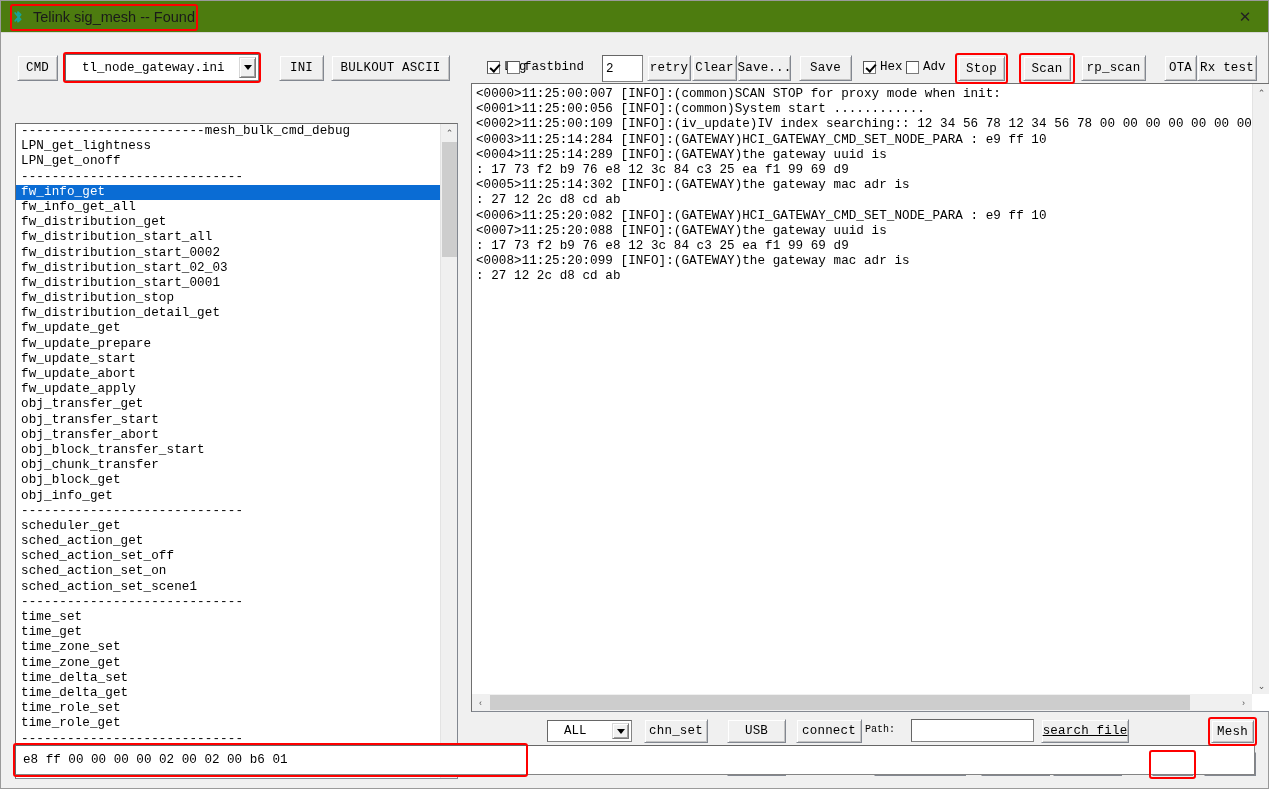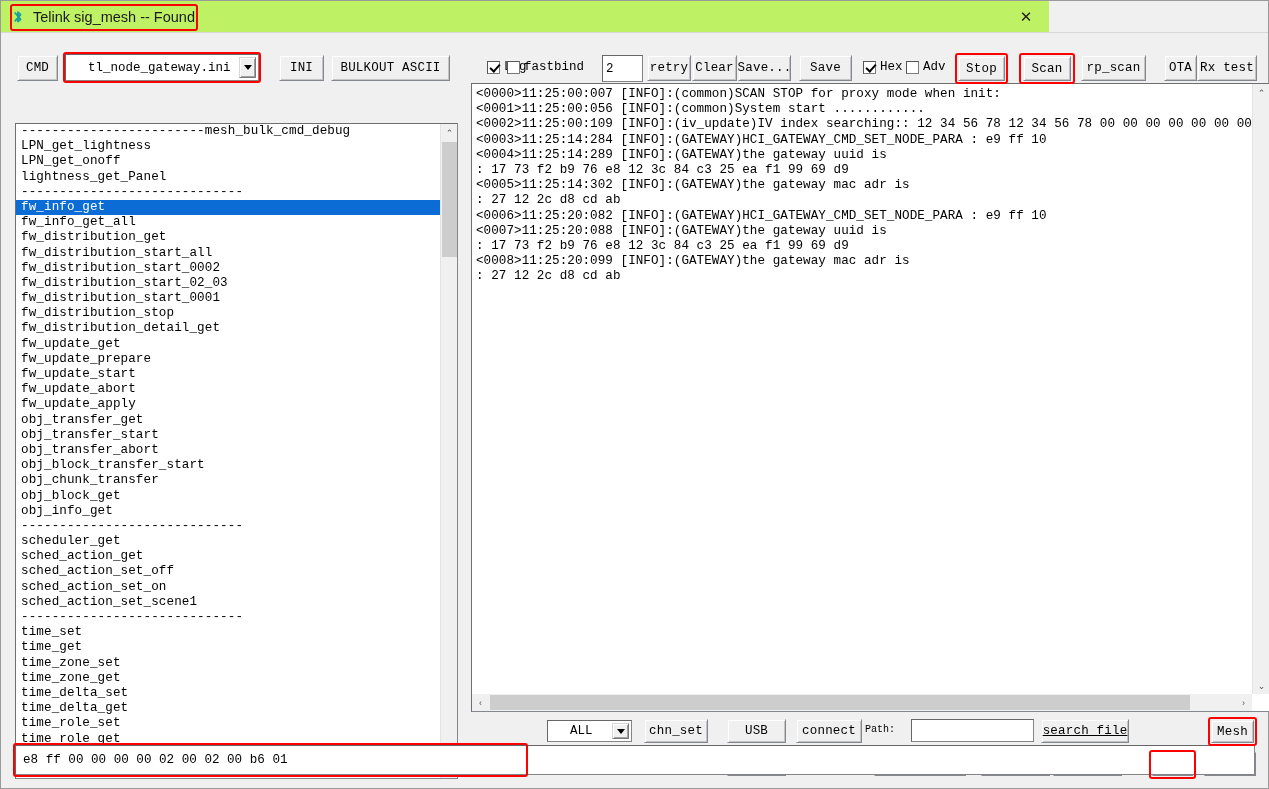--- a/index.html
+++ b/index.html
@@ -12,22 +12,22 @@
   }
   #app {
     position: relative;
     width: 1269px; height: 789px;
     background: #f0f0f0;
     border: 1px solid #9a9a9a;
   }
 
   
   #titlebar {
-    position: absolute; left: 0; top: 0; width: 1048px; height: 31px;
-    background: #bef264;
+    position: absolute; left: 0; top: 0; width: 1267px; height: 31px;
+    background: #4d7c0f;
     display: flex; align-items: center;
   }
   #title-icon {
     margin-left: 9px; width: 16px; height: 16px;
     display: flex; align-items: center; justify-content: center;
   }
   #title-text {
     margin-left: 7px;
     font-size: 14.5px; color: #1a1a1a;
     font-family: "Liberation Sans", sans-serif;
@@ -85,21 +85,21 @@
   .combo {
     position: absolute;
     background: #ffffff;
     border: 1px solid #848484;
     border-top-color: #666; border-left-color: #666;
     display: flex; align-items: center;
     font-family: "Liberation Mono", monospace;
     font-size: 12.5px;
     color: #000;
   }
-  .combo .cval { padding-left: 22px; flex: 1; white-space: nowrap; overflow: hidden;}
+  .combo .cval { padding-left: 16px; flex: 1; white-space: nowrap; overflow: hidden;}
   .combo .carrow {
     width: 17px; height: calc(100% - 4px); margin-right: 2px;
     background: #f0f0f0;
     box-shadow: inset 1px 1px 0 #ffffff, inset -1px -1px 0 #a0a0a0;
     border: 1px solid #d7d7d7; border-right-color:#7a7a7a; border-bottom-color:#7a7a7a;
     display: flex; align-items: center; justify-content: center;
   }
   .carrow i {
     display: block; width: 0; height: 0;
     border-left: 4px solid transparent; border-right: 4px solid transparent;
@@ -292,21 +292,20 @@
   <div class="btn" style="left:1022px; top:55px; width:48px; height:25px;">Scan</div>
   <div class="btn" style="left:1080px; top:54px; width:65px; height:26px;">rp_scan</div>
   <div class="btn" style="left:1163px; top:54px; width:33px; height:26px;">OTA</div>
   <div class="btn" style="left:1196px; top:54px; width:60px; height:26px;">Rx test</div>
 
   <div id="cmd-list">
     <div id="cmd-list-inner">
         <div class="li">------------------------mesh_bulk_cmd_debug</div>
         <div class="li">LPN_get_lightness</div>
         <div class="li">LPN_get_onoff</div>
-        <div class="li">lightness_get_Panel</div>
         <div class="li">-----------------------------</div>
         <div class="li sel">fw_info_get</div>
         <div class="li">fw_info_get_all</div>
         <div class="li">fw_distribution_get</div>
         <div class="li">fw_distribution_start_all</div>
         <div class="li">fw_distribution_start_0002</div>
         <div class="li">fw_distribution_start_02_03</div>
         <div class="li">fw_distribution_start_0001</div>
         <div class="li">fw_distribution_stop</div>
         <div class="li">fw_distribution_detail_get</div>

